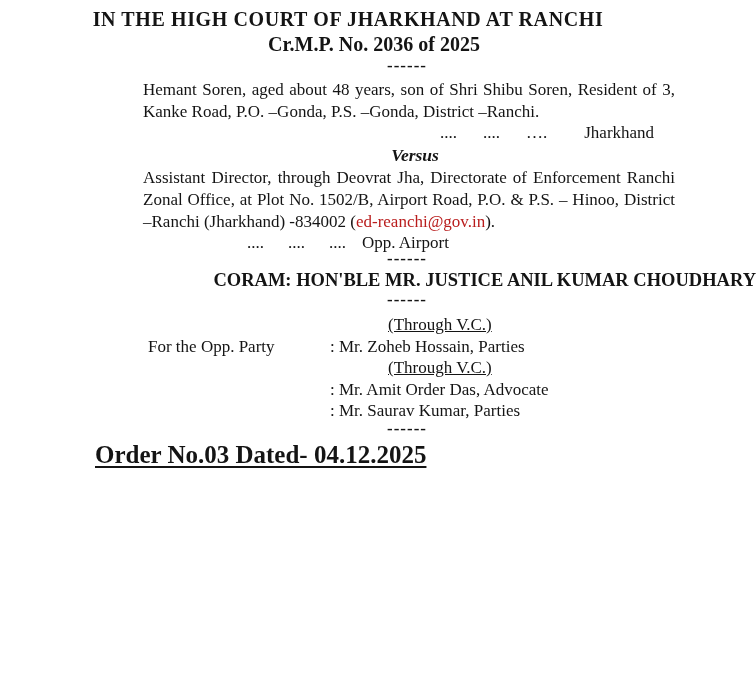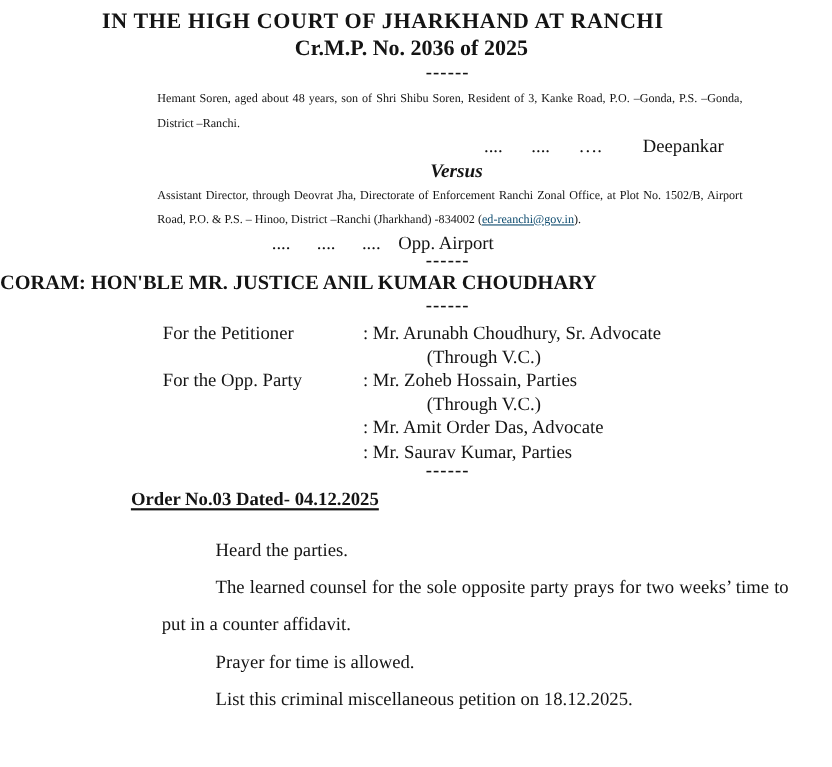--- a/index.html
+++ b/index.html
@@ -41,21 +41,21 @@
     line-height: 10px;
     margin: 5px 0;
   }
   .sep1 { margin-top: 5px; margin-bottom: 8px; }
   .sep2 { margin-top: 1px; margin-bottom: 3px; }
   .sep3 { margin-top: 3px; margin-bottom: 9px; }
   .sep4 { margin-top: 2px; margin-bottom: 5px; }
   .party-block {
     margin-left: 143px;
     width: 532px;
-    font-size: 11px;
+    font-size: 17px;
     line-height: 22px;
     text-align: justify;
   }
   .dots-row {
     display: flex;
     font-size: 17px;
     line-height: 20px;
   }
   .dots-pet { margin-left: 440px; }
   .dots-opp { margin-left: 247px; }
@@ -70,97 +70,92 @@
     text-align: center;
     position: relative;
     left: 37px;
     line-height: 22px;
     margin: 1px 0;
   }
   .coram {
     margin-top: 4px;
     font-weight: bold;
     font-size: 18.5px;
-    text-align: left;
+    text-align: right;
     line-height: 24px;
   }
   .appearance-row {
     display: flex;
     margin-left: 148px;
     font-size: 17px;
     line-height: 21.5px;
   }
   .appearance-side { width: 182px; flex-shrink: 0; }
-  .entry-indent { padding-left: 58px; }
+  .entry-indent { padding-left: 58px; text-decoration: underline; }
   .order-heading {
     margin-top: 8px;
-    margin-left: 119px;
+    margin-left: 95px;
     font-weight: bold;
-    font-size: 17px;
+    font-size: 25px;
     line-height: 25px;
   }
   .order-heading .u {
     text-decoration: underline;
     text-decoration-thickness: 2px;
     text-underline-offset: 3px;
   }
   .order-body {
     margin-top: 17px;
     margin-left: 147px;
     width: 570px;
     font-size: 17px;
     line-height: 34px;
     text-align: justify;
   }
   .order-body p { margin: 0; text-indent: 49px; }
   a.email {
-    color: #0c4a6e;
-    text-decoration: underline;
+    color: #b91c1c;
     cursor: pointer;
   }
 </style>
 </head>
 <body>
 
 <div class="doc">
 
   <div class="title">IN THE HIGH COURT OF JHARKHAND AT RANCHI</div>
   <div class="caseno">Cr.M.P. No. 2036 of 2025</div>
   <div class="sep sep1">------</div>
 
   <div class="party-block">Hemant Soren, aged about 48 years, son of Shri Shibu Soren, Resident of 3, Kanke Road, P.O. –Gonda, P.S. –Gonda, District –Ranchi.</div>
 
   <div class="dots-row dots-pet">
     <span class="dg">....</span>
     <span class="dg">....</span>
     <span class="dg-last">….</span>
-    <span>Deepankar</span>
+    <span>Jharkhand</span>
   </div>
 
   <div class="versus">Versus</div>
 
   <div class="party-block">
     <span>Assistant Director, through Deovrat Jha, Directorate of Enforcement Ranchi Zonal Office, at Plot No. 1502/B, Airport Road, P.O. &amp; P.S. – Hinoo, District –Ranchi (Jharkhand) -834002 (</span><a class="email">ed-reanchi@gov.in</a><span>).</span>
   </div>
 
   <div class="dots-row dots-opp">
     <span class="dg-opp">....</span>
     <span class="dg-opp">....</span>
     <span class="dg-opp-last">....</span>
     <span>Opp. Airport</span>
   </div>
 
   <div class="sep sep2">------</div>
   <div class="coram">CORAM: HON'BLE MR. JUSTICE ANIL KUMAR CHOUDHARY</div>
   <div class="sep sep3">------</div>
 
-  <div class="appearance-row">
-    <div class="appearance-side">For the Petitioner</div>
-    <div>: Mr. Arunabh Choudhury, Sr. Advocate</div>
-  </div>
   <div class="appearance-row">
     <div class="appearance-side"></div>
     <div class="entry-indent">(Through V.C.)</div>
   </div>
   <div class="appearance-row">
     <div class="appearance-side"></div>
   </div>
   <div class="appearance-row">
     <div class="appearance-side">For the Opp. Party</div>
     <div>: Mr. Zoheb Hossain, Parties</div>
@@ -177,20 +172,14 @@
     <div class="appearance-side"></div>
     <div>: Mr. Saurav Kumar, Parties</div>
   </div>
 
   <div class="sep sep4">------</div>
 
   <div class="order-heading">
     <span class="u">Order No.03 Dated- 04.12.2025</span>
   </div>
 
-  <div class="order-body">
-    <p>Heard the parties.</p>
-    <p>The learned counsel for the sole opposite party prays for two weeks’ time to put in a counter affidavit.</p>
-    <p>Prayer for time is allowed.</p>
-    <p>List this criminal miscellaneous petition on 18.12.2025.</p>
-  </div>
 
 </div>
 
 </body></html>

